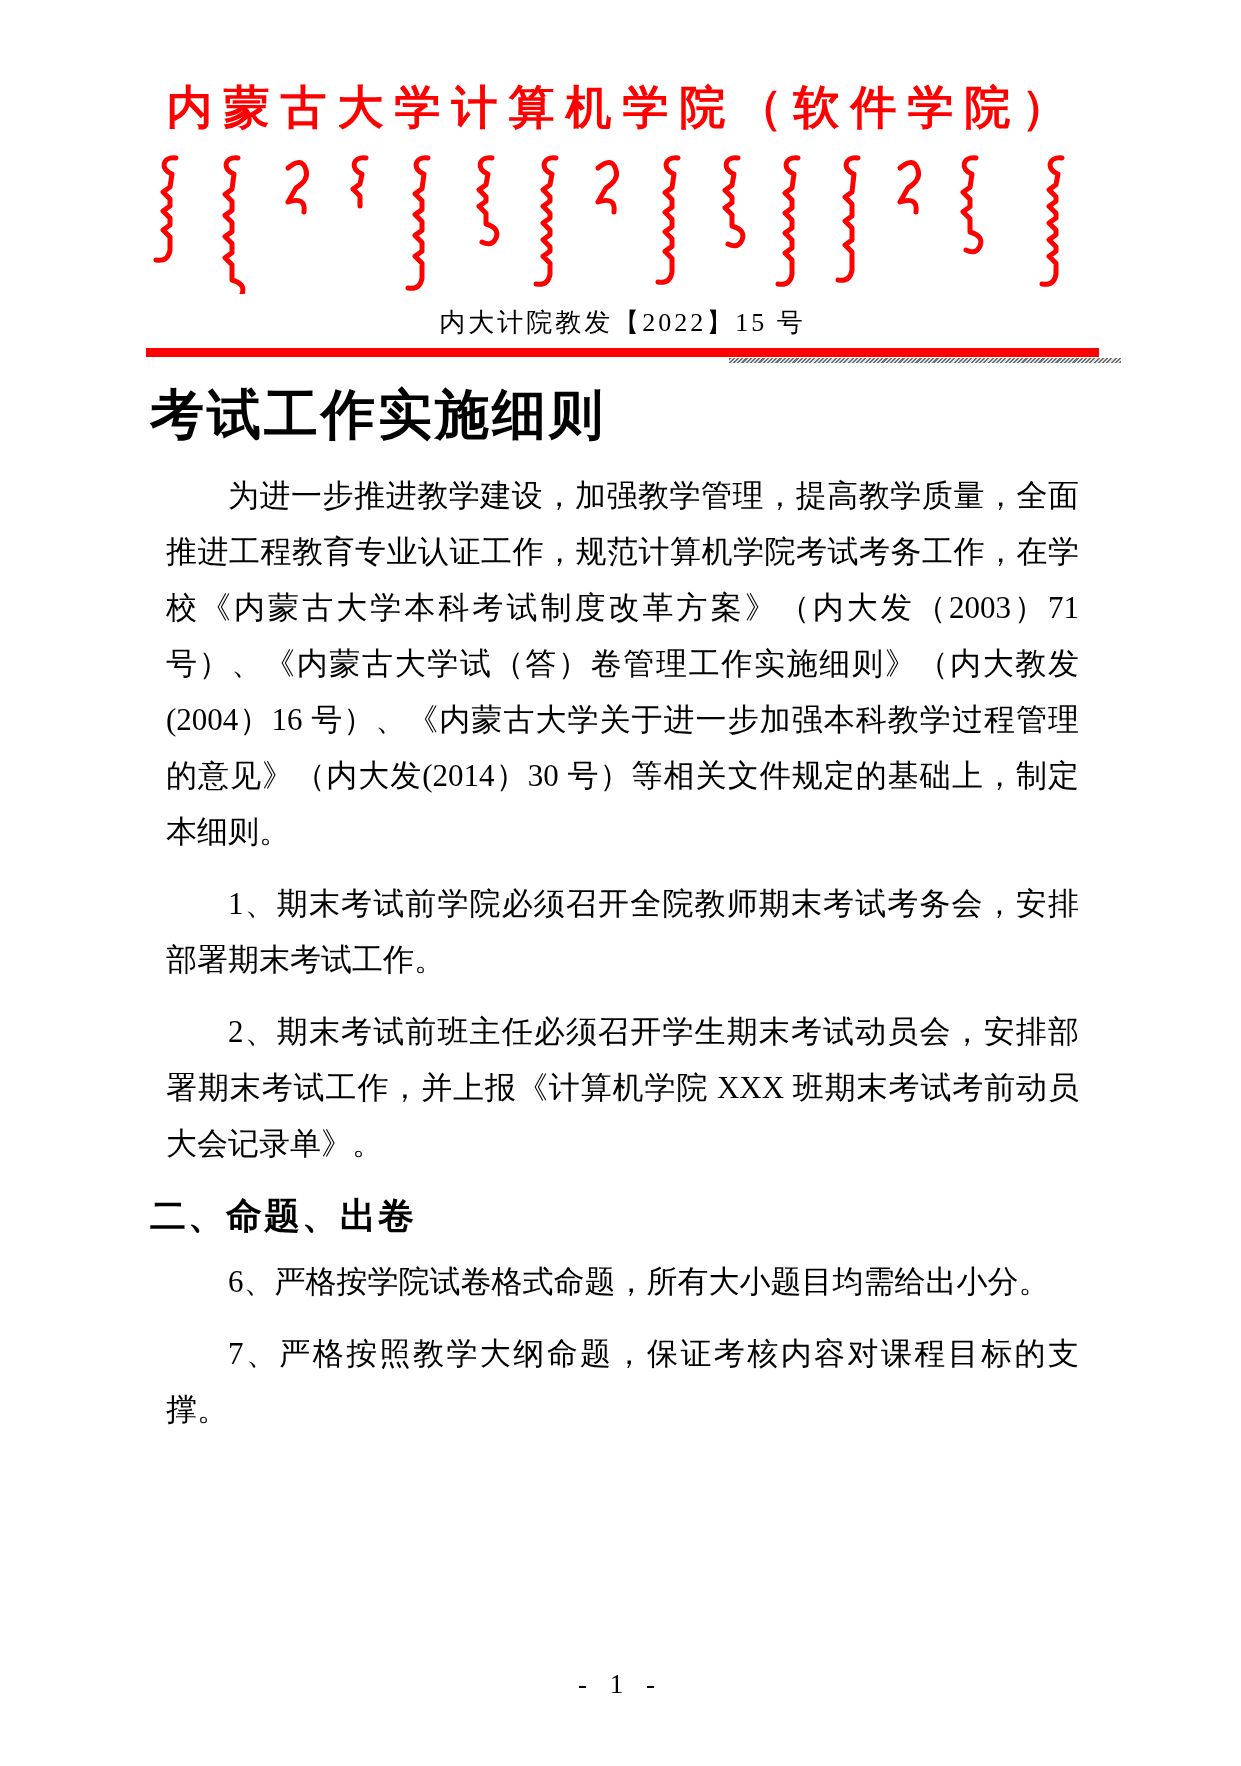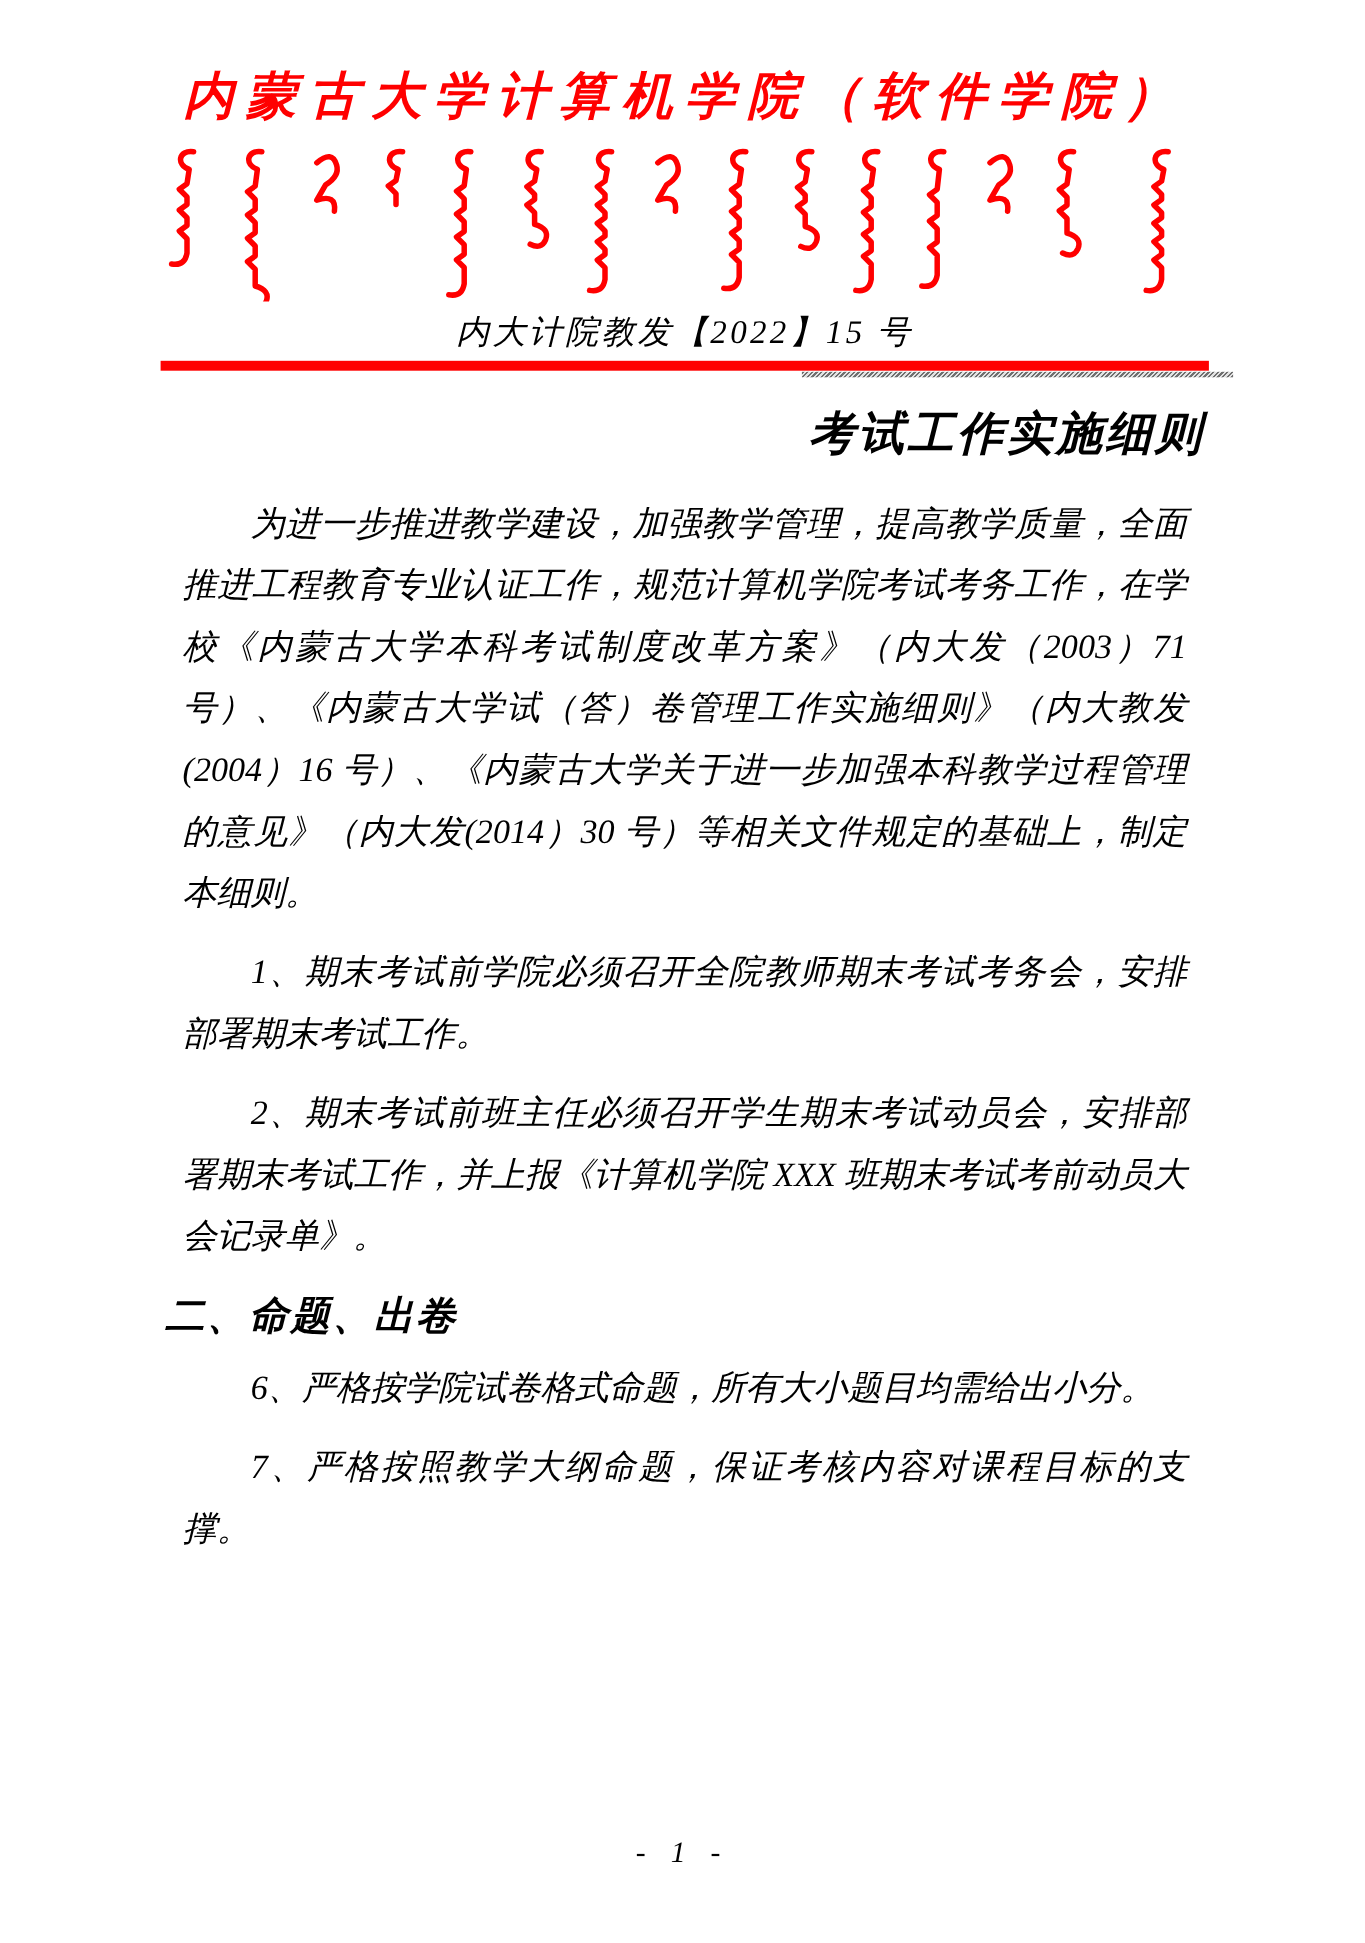--- a/index.html
+++ b/index.html
@@ -2,64 +2,63 @@
 <html lang="zh"><head>
 <meta charset="utf-8">
 <style>
   html,body{margin:0;padding:0;background:#ffffff;}
   .page{
     position:relative;
     width:1241px;height:1766px;
     margin:0 auto;
     background:#ffffff;
     box-sizing:border-box;
-    padding:60px 146px 0 150px;
+    padding:80px 146px 0 150px;
     font-family:"Liberation Serif","DejaVu Serif",serif;
     color:var(--ink,#000);
     overflow:hidden;
-    font-style:italic;
   }
   .org-name{
     color:var(--accent,#ff0000);
     font-weight:bold;
     font-size:46px;
     line-height:56px;
     text-align:center;
     letter-spacing:11px;
     white-space:nowrap;
     font-family:"Liberation Serif","DejaVu Serif",serif;
   }
   .mongolian-banner{
     display:block;
     width:945px;height:142px;
     margin:16px auto 0 auto;
   }
   .doc-number{
     text-align:center;
-    font-size:30px;
+    font-size:26px;
     line-height:42px;
     letter-spacing:3px;
     margin-top:8px;
   }
   .rule-wrap{position:relative;margin-top:4px;height:10px;}
   .red-rule{
     position:absolute;left:-4px;right:-4px;top:0;height:9px;
     background:var(--accent,#ff0000);
   }
   .rule-shadow{
     position:absolute;right:-26px;top:10px;height:5px;width:392px;
     background:repeating-linear-gradient(135deg,#6f6f6f 0 1.5px,#e2e2e2 1.5px 3px);
   }
   .doc-title{
     font-family:"Liberation Sans","DejaVu Sans",sans-serif;
     font-weight:bold;
-    font-size:42px;
+    font-size:54px;
     line-height:48px;
     letter-spacing:3px;
-    text-align:right;
+    text-align:left;
     margin:32px 0 0 0;
   }
   .body-par{
     font-size:31px;
     line-height:56px;
     text-align:justify;
     text-indent:2em;
     margin:16px;
   }
   .intro{margin-top:30px;}

